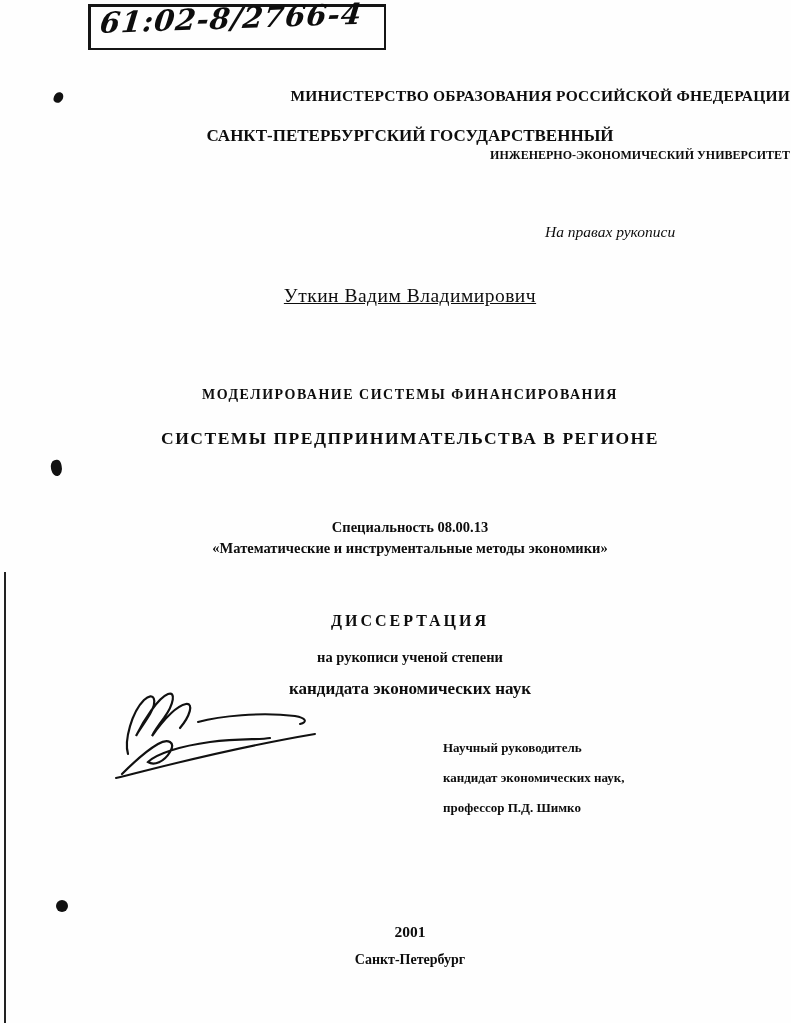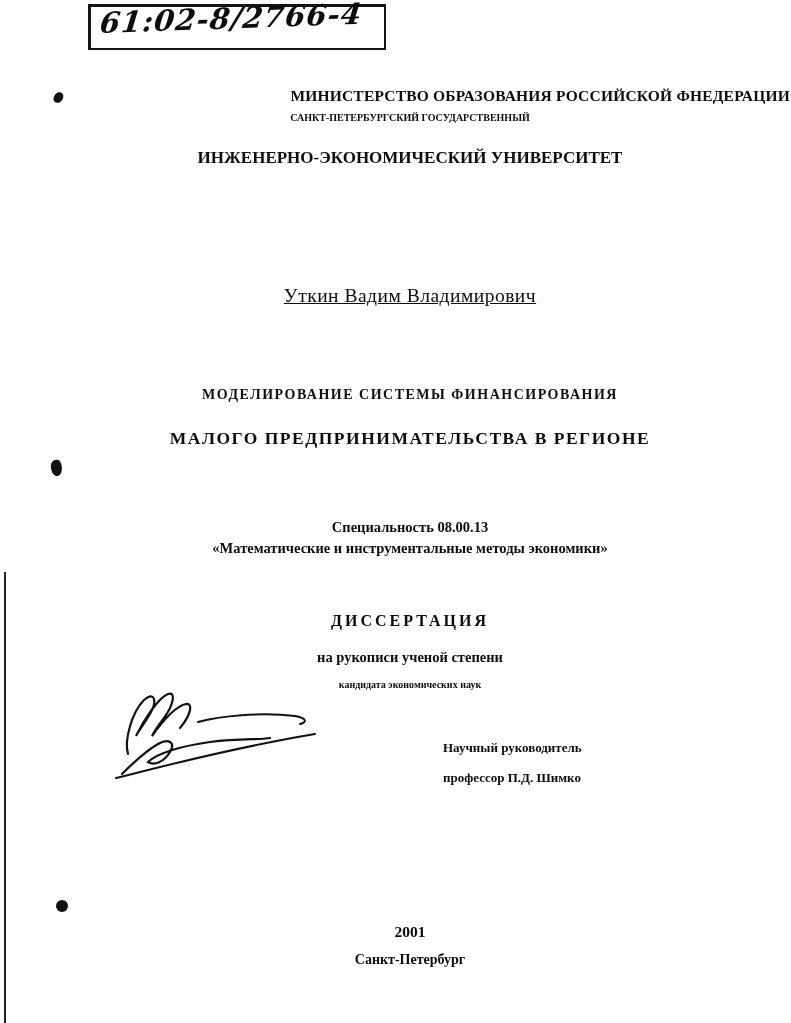--- a/index.html
+++ b/index.html
@@ -50,22 +50,22 @@
     transform-origin: left center;
     white-space: nowrap;
   }
 
   .ministry {
     top: 87px;
     font-size: 15.5px;
     letter-spacing: 0.2px;
     text-align: right;
   }
-  .univ1 { top: 112px; font-size: 10px; }
-  .univ2 { top: 148px; font-size: 17px; }
+  .univ1 { top: 126px; font-size: 17px; }
+  .univ2 { top: 148px; font-size: 12px; text-align: right; }
 
   .manuscript {
     left: 545px;
     top: 223px;
     width: 220px;
     font-style: italic;
     font-size: 15.5px;
     white-space: nowrap;
   }
 
@@ -77,21 +77,21 @@
   }
 
   .title1 { top: 387px; font-size: 14px; letter-spacing: 1.5px; }
   .title2 { top: 428px; font-size: 17.5px; letter-spacing: 1.5px; }
 
   .spec1 { top: 519px; font-size: 14.5px; }
   .spec2 { top: 540px; font-size: 14.5px; }
 
   .diss { top: 612px; font-size: 16px; letter-spacing: 3px; }
   .degree1 { top: 649px; font-size: 14.5px; }
-  .degree2 { top: 679px; font-size: 10px; }
+  .degree2 { top: 679px; font-size: 17px; }
 
   .signature {
     left: 110px;
     top: 682px;
   }
 
   .supervisor {
     left: 443px;
     top: 733px;
     width: 300px;
@@ -137,44 +137,46 @@
 <div class="page">
 
   <div class="abs inv-box"></div>
   <div class="abs inv-text">61:02-8/2766-4</div>
 
   <div class="abs centered bold ministry">МИНИСТЕРСТВО ОБРАЗОВАНИЯ РОССИЙСКОЙ ФНЕДЕРАЦИИ</div>
 
   <div class="abs centered bold univ1">САНКТ-ПЕТЕРБУРГСКИЙ ГОСУДАРСТВЕННЫЙ</div>
   <div class="abs centered bold univ2">ИНЖЕНЕРНО-ЭКОНОМИЧЕСКИЙ УНИВЕРСИТЕТ</div>
 
+  <div class="abs manuscript">На правах рукописи</div>
 
   <div class="abs centered author">Уткин Вадим Владимирович</div>
 
   <div class="abs centered bold title1">МОДЕЛИРОВАНИЕ СИСТЕМЫ ФИНАНСИРОВАНИЯ</div>
-  <div class="abs centered bold title2">МАЛОГО ПРЕДПРИНИМАТЕЛЬСТВА В РЕГИОНЕ</div>
+  <div class="abs centered bold title2">СИСТЕМЫ ПРЕДПРИНИМАТЕЛЬСТВА В РЕГИОНЕ</div>
 
   <div class="abs centered bold spec1">Специальность 08.00.13</div>
   <div class="abs centered bold diss">ДИССЕРТАЦИЯ</div>
 
   <div class="abs centered bold spec2">«Математические и инструментальные методы экономики»</div>
   <div class="abs centered bold degree1">на рукописи ученой степени</div>
   <div class="abs centered bold degree2">кандидата экономических наук</div>
 
   <div class="abs signature">
     <svg width="215" height="100" viewBox="0 0 215 100">
       <path d="M18,72 C14,58 22,30 34,18 C44,9 48,18 40,32 C34,42 28,50 26,54 C34,38 48,16 58,12 C66,9 64,22 54,36 C48,44 44,50 42,54 C52,40 66,24 76,22 C84,21 80,34 70,46" fill="none" stroke="#111" stroke-width="2.2" stroke-linecap="round"></path>
       <path d="M12,92 C20,84 34,70 48,62 C58,56 66,60 60,70 C54,80 44,84 38,80 C46,72 70,64 100,60 C130,56 150,58 160,56" fill="none" stroke="#111" stroke-width="2.2" stroke-linecap="round"></path>
       <path d="M6,96 C40,88 110,68 205,52" fill="none" stroke="#111" stroke-width="2" stroke-linecap="round"></path>
       <path d="M88,40 C110,34 150,30 185,34 C196,36 198,40 190,42" fill="none" stroke="#111" stroke-width="2" stroke-linecap="round"></path>
     </svg>
   </div>
 
   <div class="abs supervisor bold">
     <div>Научный руководитель</div>
+    <div>кандидат экономических наук,</div>
     <div>профессор П.Д. Шимко</div>
   </div>
 
   <div class="abs centered bold city">Санкт-Петербург</div>
   <div class="abs centered bold year">2001</div>
 
   <div class="abs dot1"></div>
   <div class="abs dot2"></div>
   <div class="abs dot3"></div>
   <div class="abs edge-line"></div>

